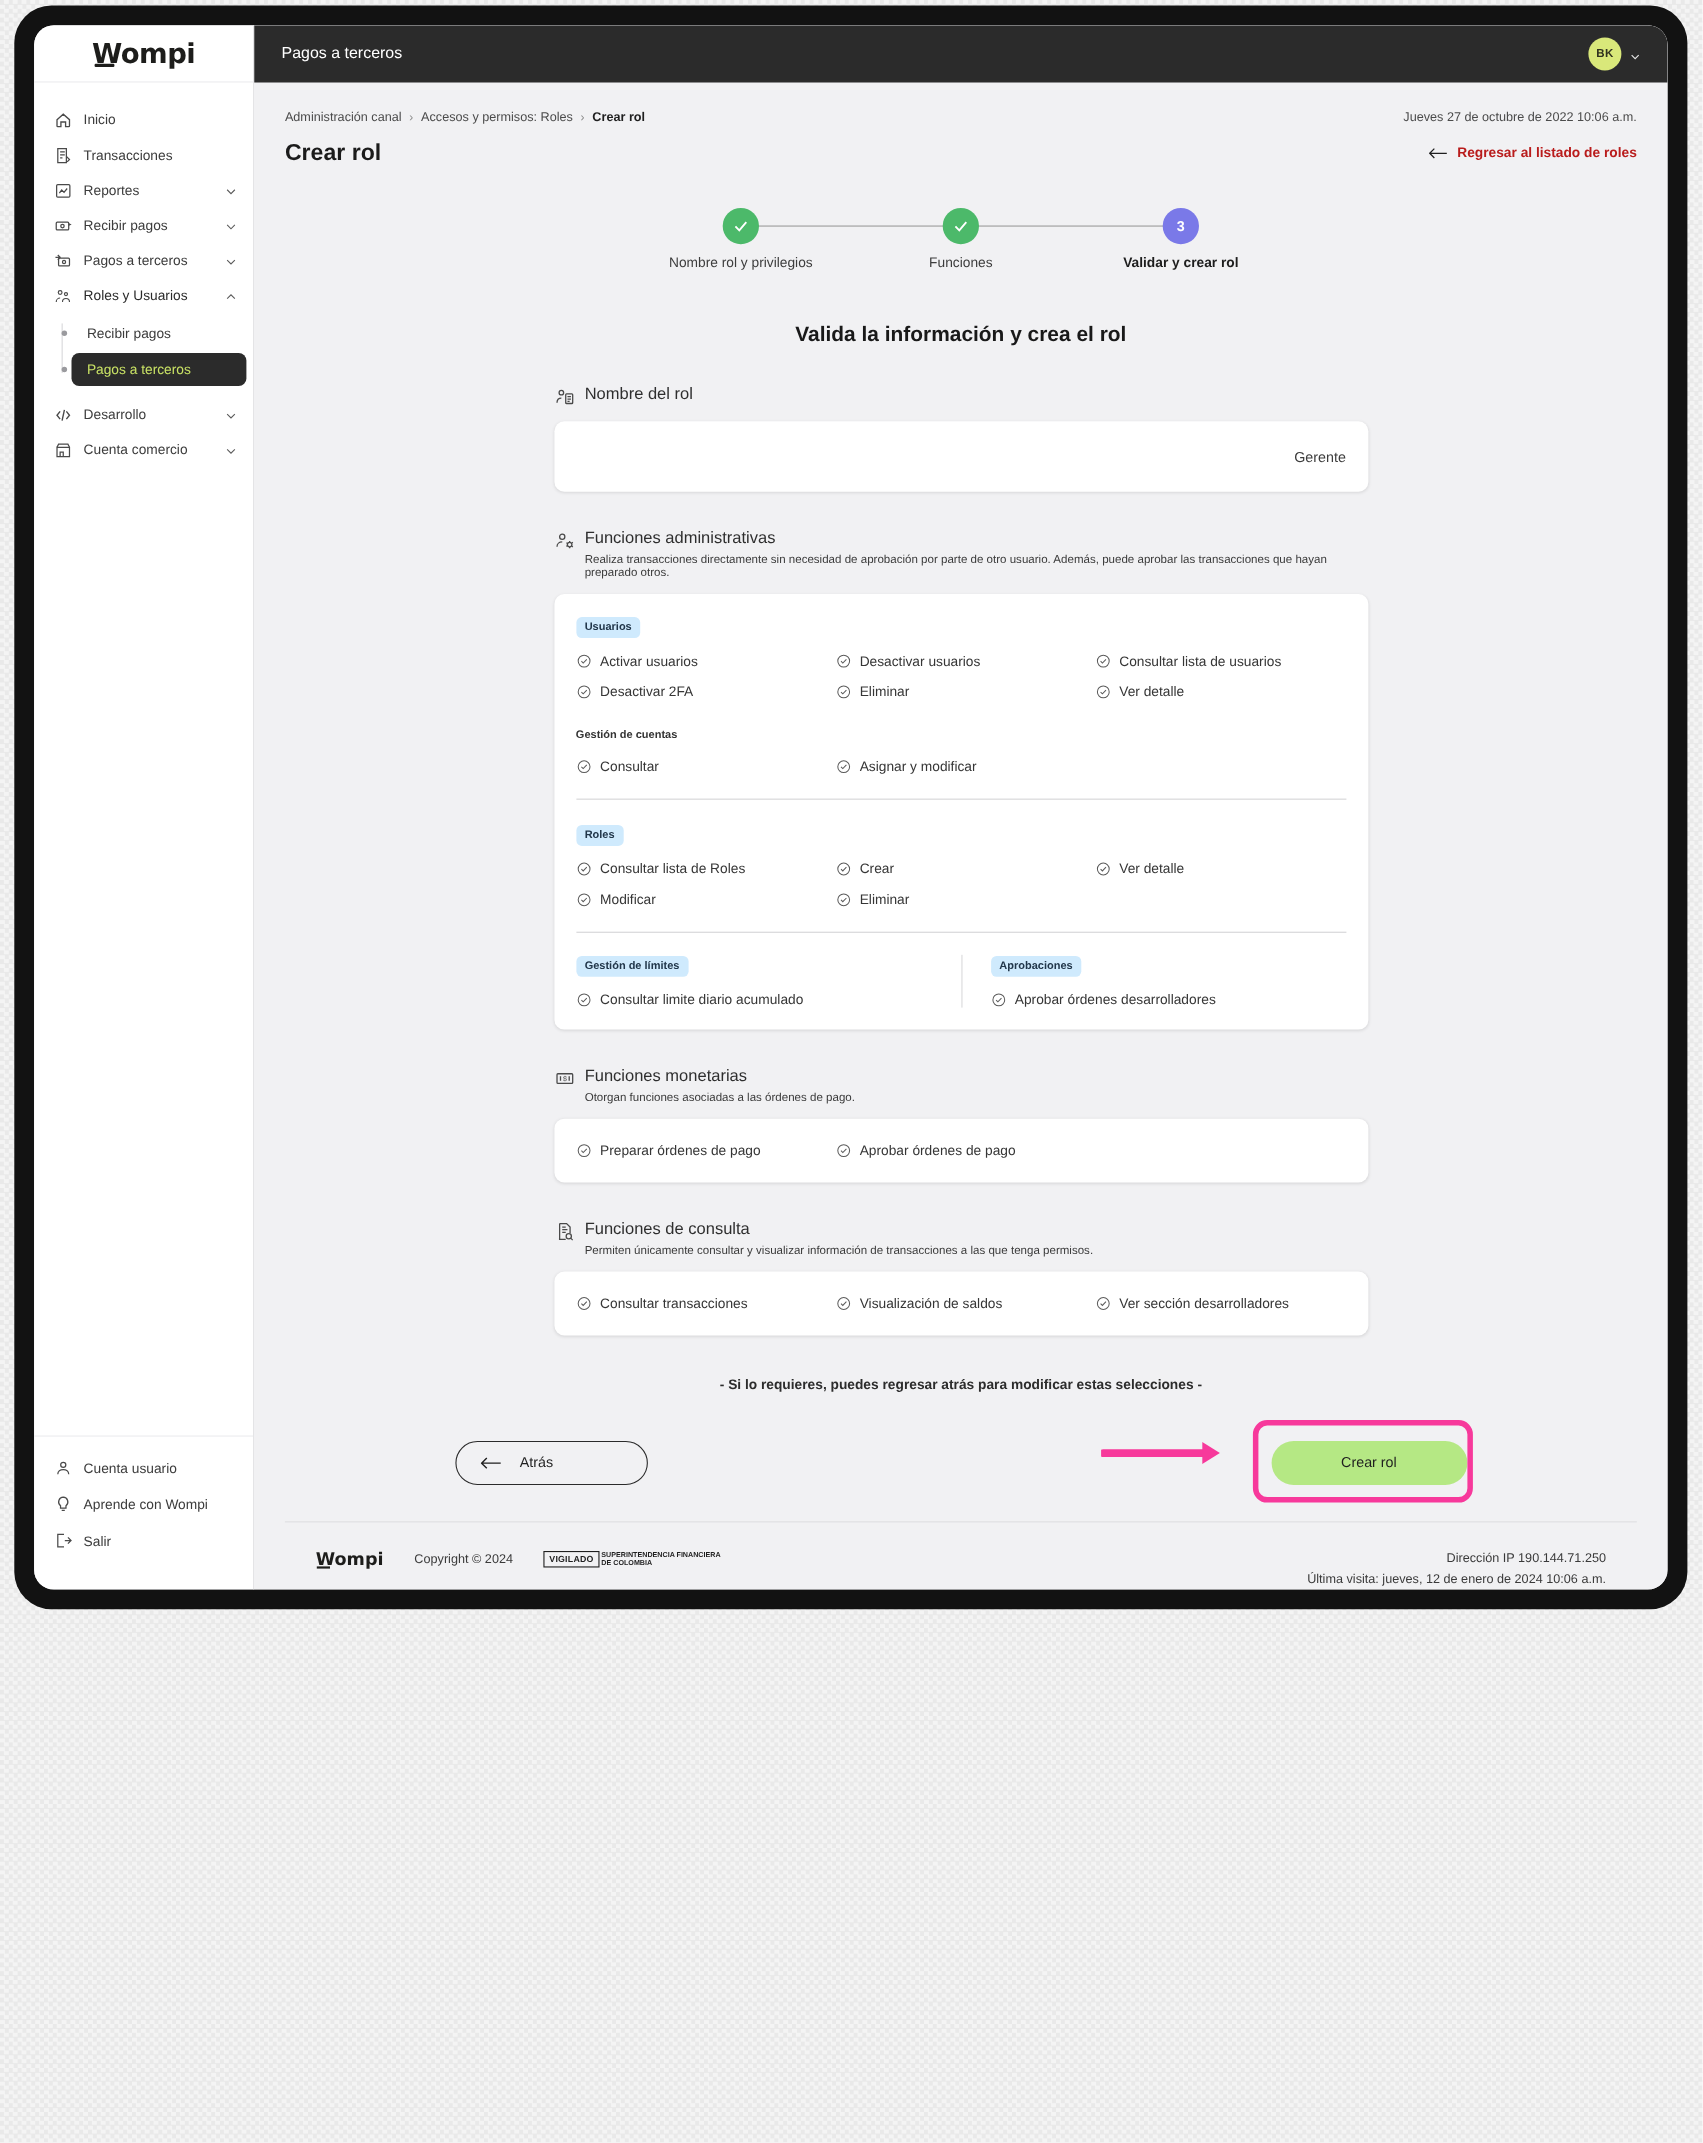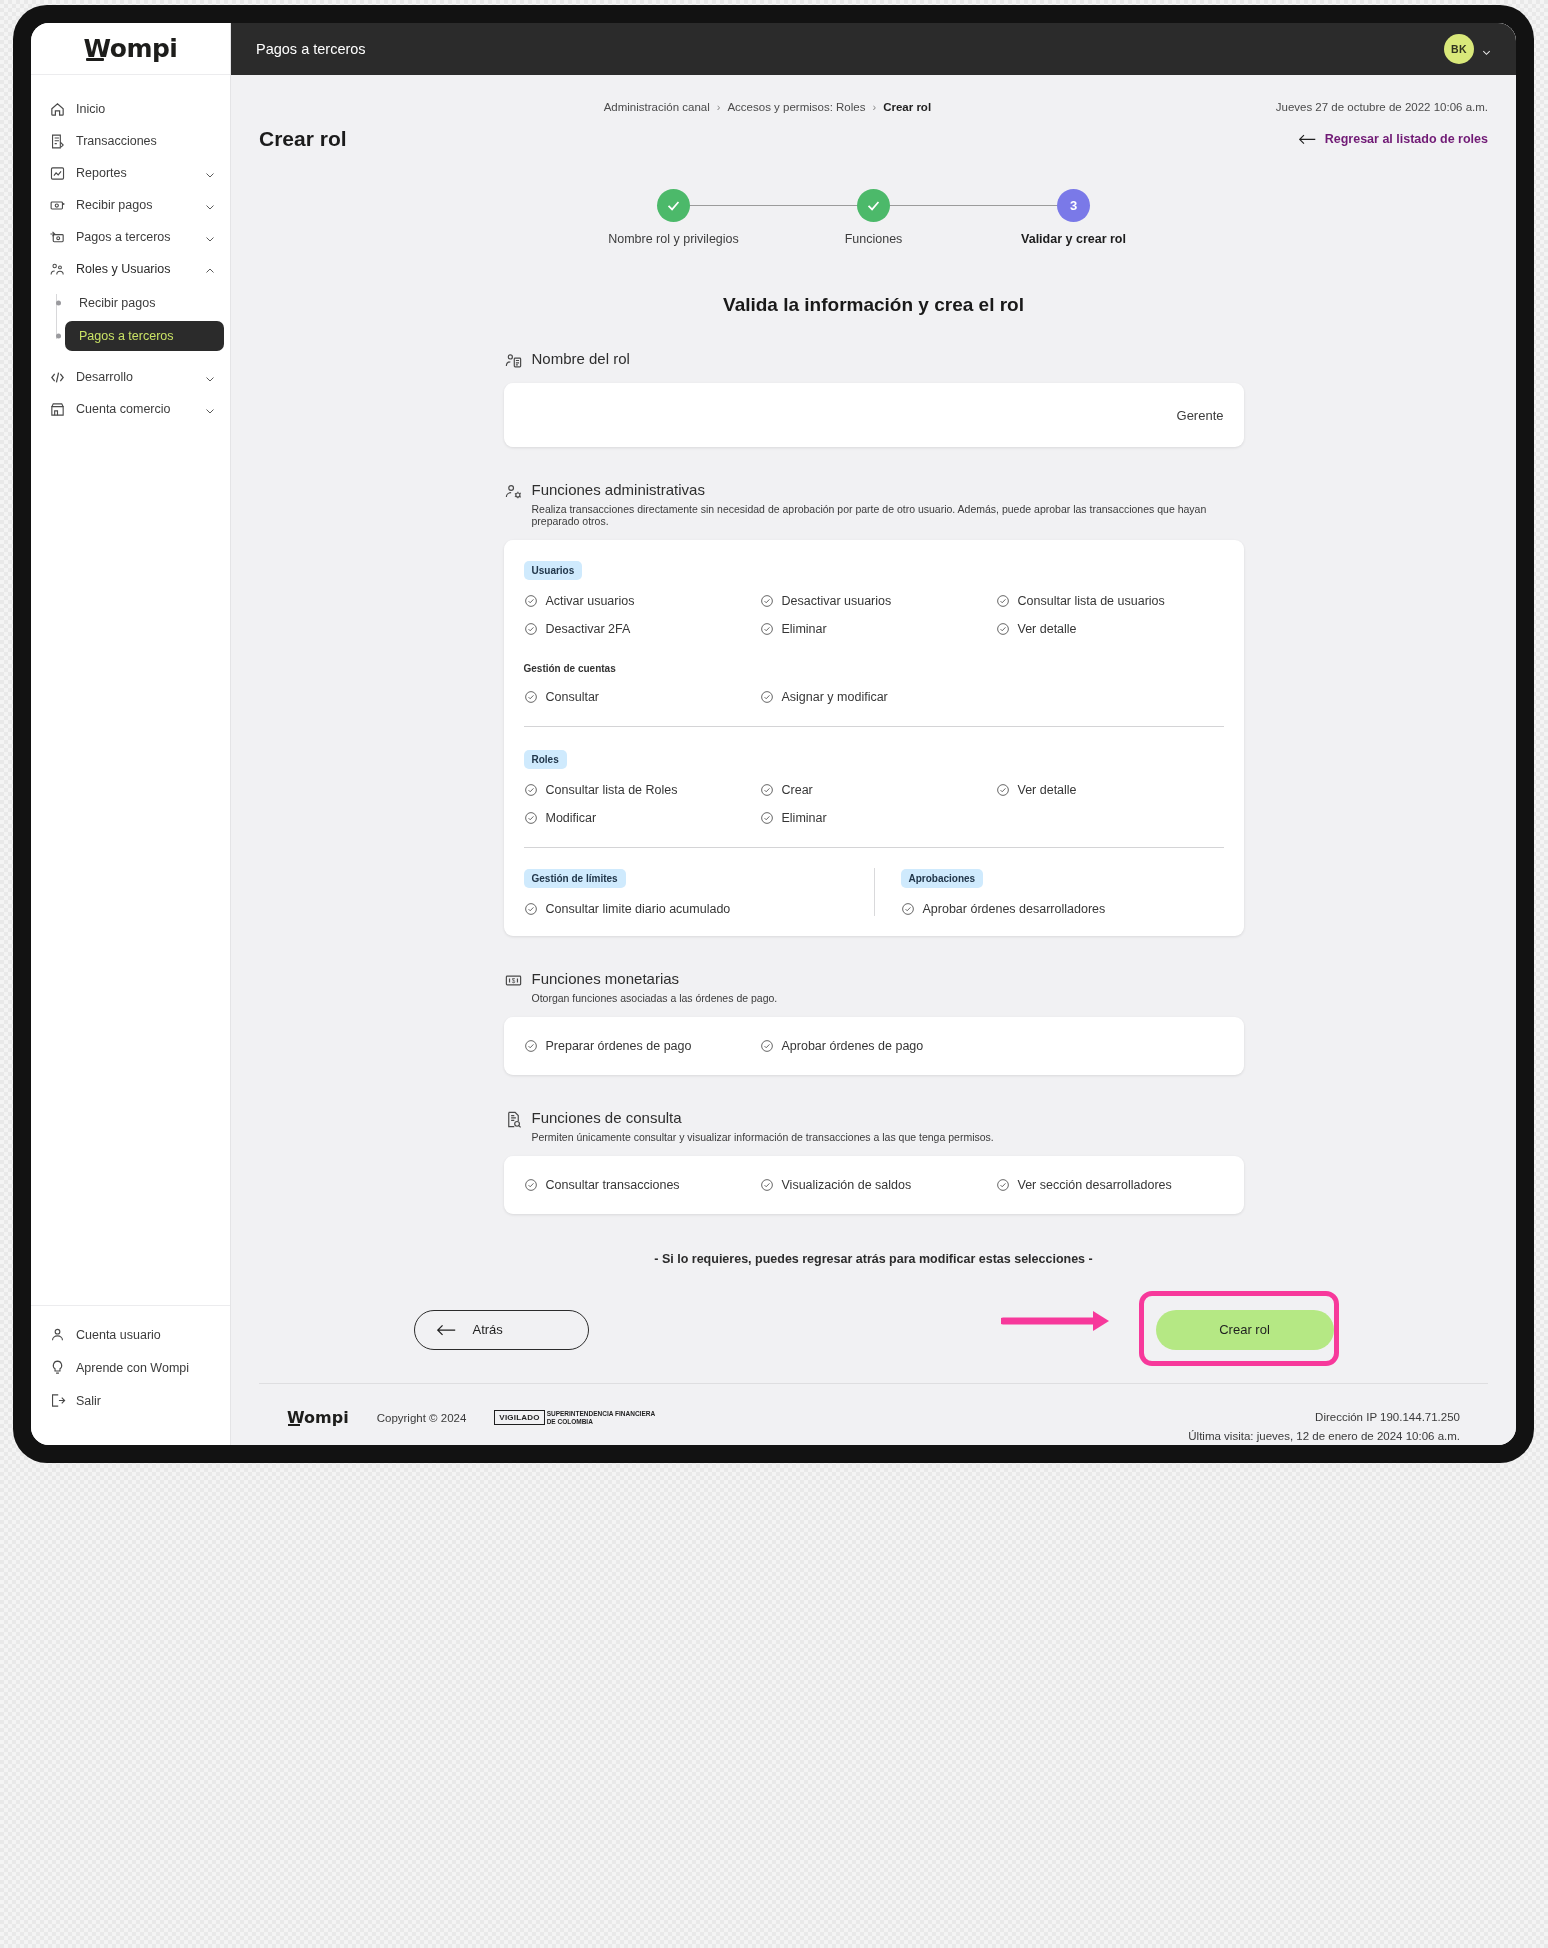--- a/index.html
+++ b/index.html
@@ -171,40 +171,40 @@
     overflow: hidden;
     padding: 0 28px;
     display: flex;
     flex-direction: column;
   }
   .crumb-row {
     display: flex;
     align-items: baseline;
     padding-top: 26px;
   }
-  .crumbs { display: flex; align-items: center; gap: 7px; flex: 1 1 auto; justify-content: center; }
+  .crumbs { display: flex; align-items: center; gap: 7px; flex: 1 1 auto; }
   .crumbs .c { font-size: 11.5px; color: #4b4b4b; cursor: pointer; }
   .crumbs .c.last { font-weight: 700; color: #1f1f1f; cursor: default; }
   .crumbs .sep { font-size: 11px; color: #8a8a8a; }
   .stamp { font-size: 11.5px; color: #4b4b4b; }
 
   .title-row {
     display: flex;
     align-items: center;
     margin-top: 14px;
   }
   .page-title {
     font-size: 21px;
     font-weight: 700;
     color: #1b1b1b;
     flex: 1 1 auto;
   }
   .back-link {
     display: flex; align-items: center; gap: 9px;
-    font-size: 12.5px; font-weight: 700; color: #701a75;
+    font-size: 12.5px; font-weight: 700; color: #b91c1c;
     cursor: pointer;
   }
   .back-link .arr { width: 17px; height: 13px; color: #1f1f1f; }
 
   
   .stepper {
     margin: 38px auto 0 auto;
     width: 600px;
     display: flex;
     position: relative;

